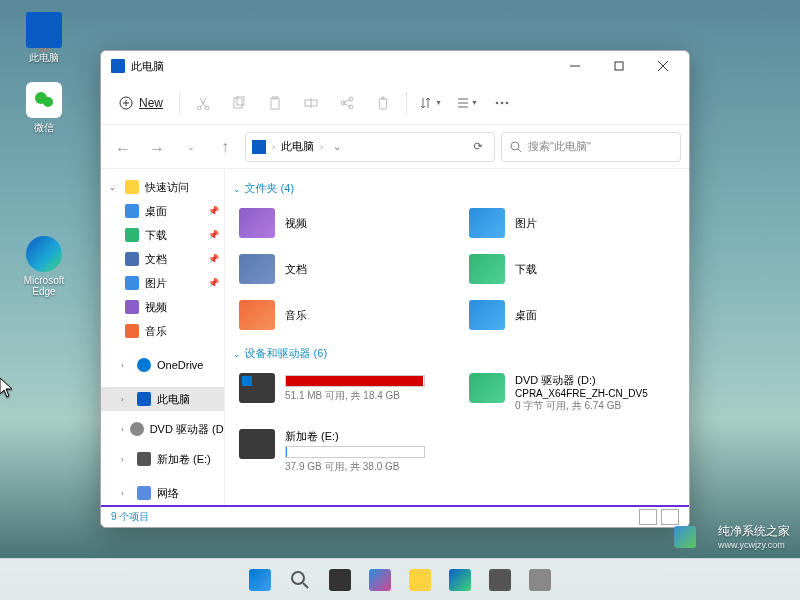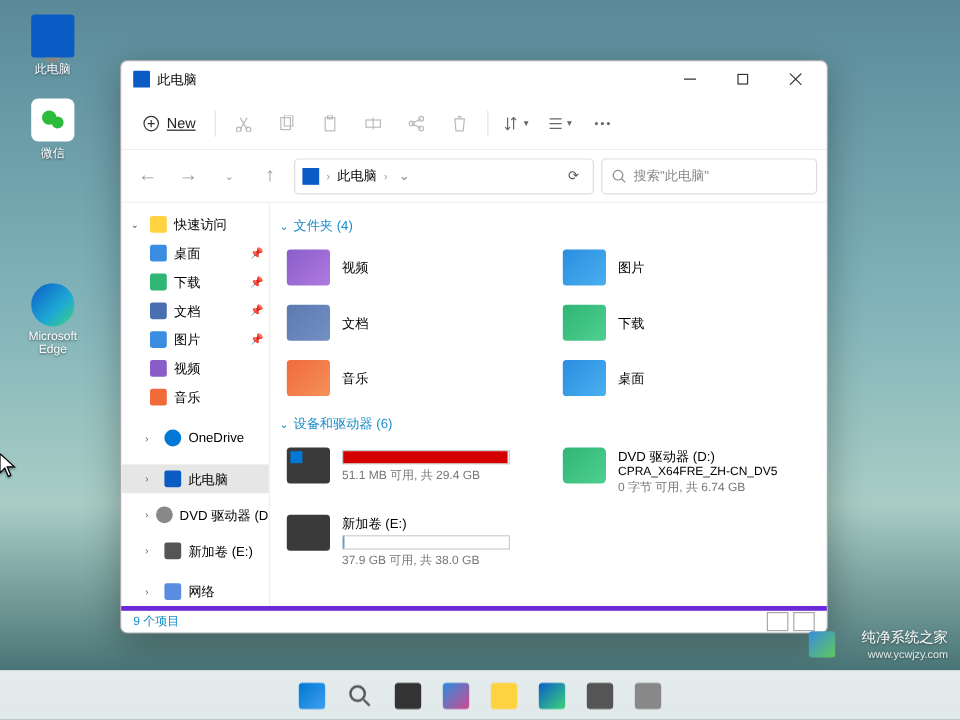--- a/index.html
+++ b/index.html
@@ -73,36 +73,36 @@
 .fic-desk { background: linear-gradient(135deg,#2a8de0,#4ab0ef); }
 .drive { display: flex; gap: 10px; cursor: pointer; padding: 4px; border-radius: 3px; }
 .drive .dic { width: 36px; height: 30px; background: #3a3a3a; border-radius: 3px; position: relative; }
 .drive .dic.win::before { content:""; position:absolute; left:3px; top:3px; width:10px; height:10px; background:#0078d4; }
 .drive .dic.dvd { background: linear-gradient(135deg,#2fb574,#4fd090); border-radius: 4px; }
 .drive .dinfo { flex: 1; }
 .drive .bar { width: 140px; height: 12px; border: 1px solid #ccc; margin: 2px 0; }
 .drive .barfill { height: 100%; }
 .drive .sub { color: #777; font-size: 10px; }
 
-.statusbar { height: 22px; border-top: 4px solid #6d28d9; display: flex; align-items: center; padding: 0 10px; font-size: 10px; color: #1a8cc8; }
+.statusbar { height: 22px; border-top: 2px solid #6d28d9; display: flex; align-items: center; padding: 0 10px; font-size: 10px; color: #1a8cc8; }
 .statusbar .vicons { margin-left: auto; display: flex; gap: 4px; }
 .vicons .vi { width: 18px; height: 16px; border: 1px solid #aaa; cursor: pointer; }
 
 .taskbar { position: absolute; left: 0; right: 0; bottom: 0; height: 42px; background: rgba(245,248,250,.9); backdrop-filter: blur(4px); display: flex; align-items: center; justify-content: center; gap: 4px; border-top: 1px solid rgba(0,0,0,.08); }
 .tbapp { width: 36px; height: 36px; display: flex; align-items: center; justify-content: center; cursor: pointer; border-radius: 4px; }
 .tbapp .ai { width: 22px; height: 22px; border-radius: 3px; }
 .ai-start { background: linear-gradient(135deg,#0078d4,#40a0ef); }
 .ai-task { background: #333; }
 .ai-widgets { background: linear-gradient(135deg,#2a8de0,#d04a90); }
 .ai-explorer { background: #ffd23f; }
 .ai-edge { background: linear-gradient(135deg,#0c5dc9,#3dd47a); border-radius:50%; }
 .ai-store { background: #555; }
 .ai-settings { background: #888; }
 
-.watermark { position: absolute; right: 10px; bottom: 50px; display: flex; align-items: center; gap: 22px; color: #fff; font-size: 12px; text-shadow: 0 1px 2px rgba(0,0,0,.5); text-align: right; }
+.watermark { position: absolute; right: 10px; bottom: 50px; display: flex; align-items: center; gap: 22px; color: #fff; font-size: 12px; text-shadow: 0 1px 2px rgba(0,0,0,.5); }
 .wmlogo { width: 22px; height: 22px; background: linear-gradient(135deg,#3a8de0,#5ec85a); border-radius: 3px; }
 .watermark .sub { font-size: 9px; opacity: .85; display: block; }
 svg { display: block; }
 </style>
 </head>
 <body>
 
 <div class="desktop">
   <div class="desktop-icon" style="left:12px; top:12px">
     <div class="di di-pc"></div>
@@ -349,21 +349,21 @@
           <span class="chev">⌄</span>
           <span>设备和驱动器 (6)</span>
         </div>
       <div class="grid" id="drives-grid">
           <div class="drive">
             <div class="dic win"></div>
             <div class="dinfo">
               <div class="bar">
                 <div class="barfill" style="width:99%;background:#d40000"></div>
               </div>
-              <div class="sub">51.1 MB 可用, 共 29.4 GB</div>
+              <div class="sub">51.1 MB 可用, 共 18.4 GB</div>
             </div>
           </div>
           <div class="drive">
             <div class="dic dvd"></div>
             <div class="dinfo">
               <div>DVD 驱动器 (D:)</div>
               <div style="font-size:10px">CPRA_X64FRE_ZH-CN_DV5</div>
               <div class="sub">0 字节 可用, 共 6.74 GB</div>
             </div>
           </div>

